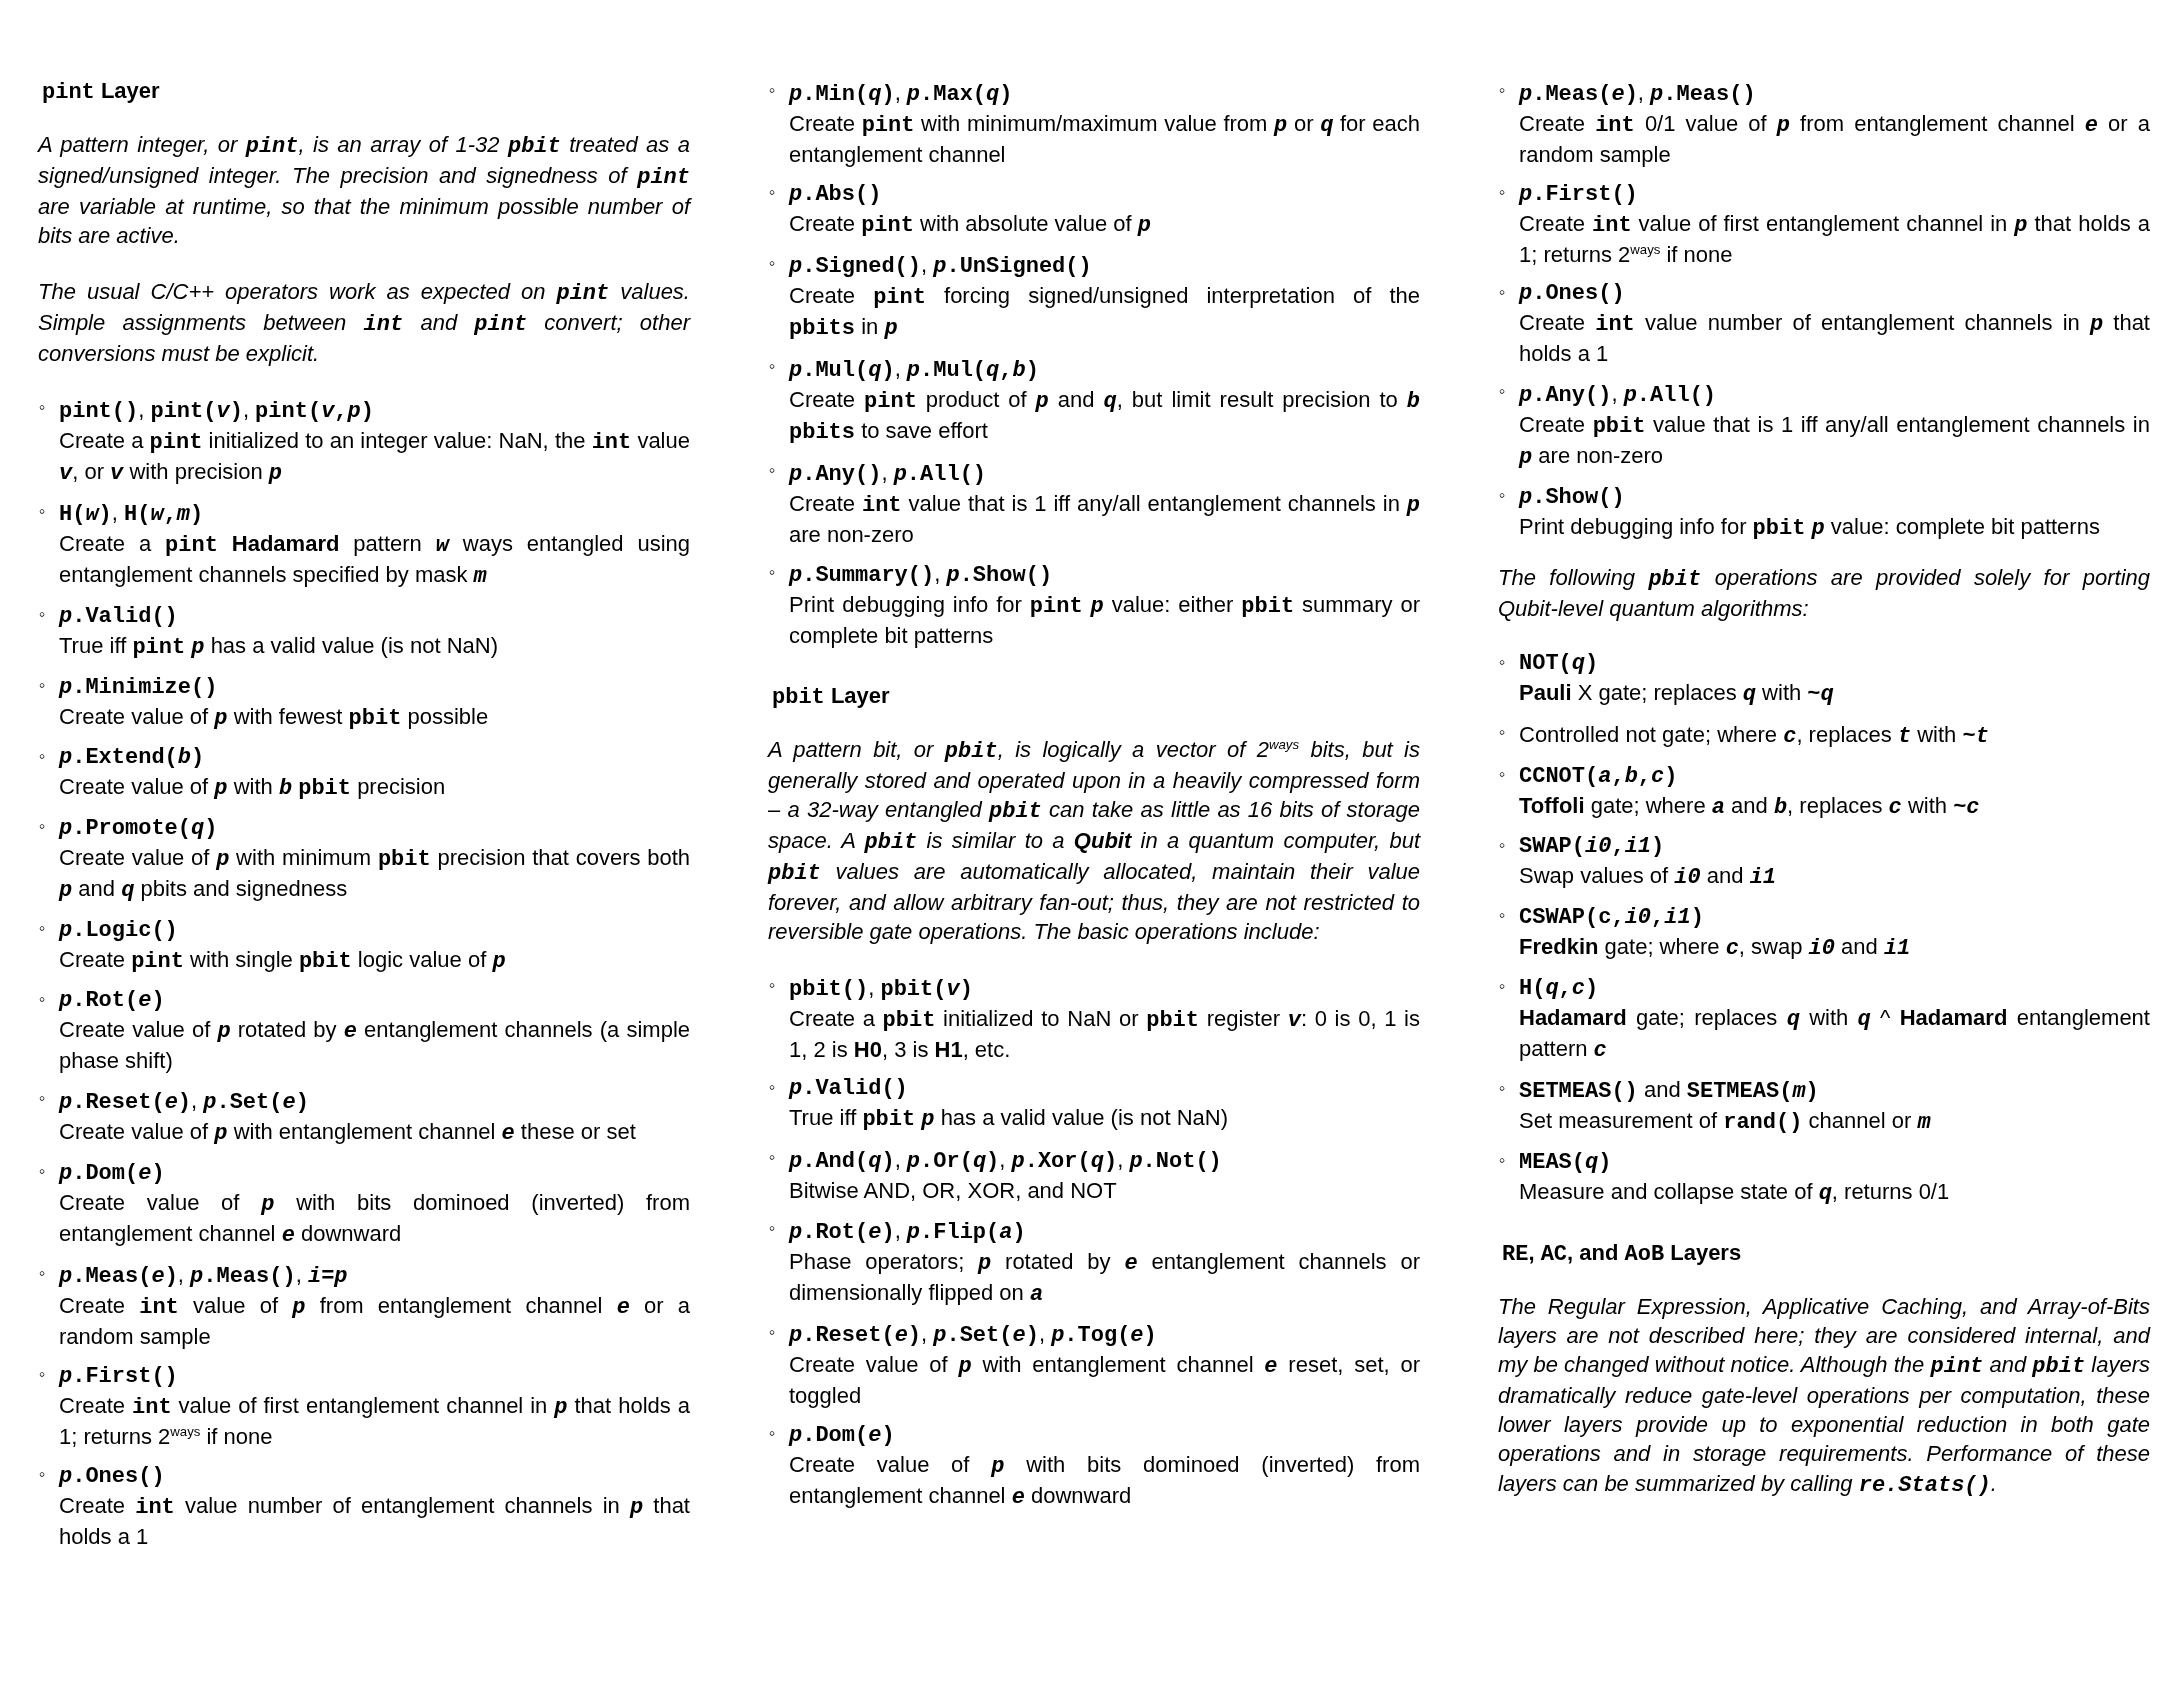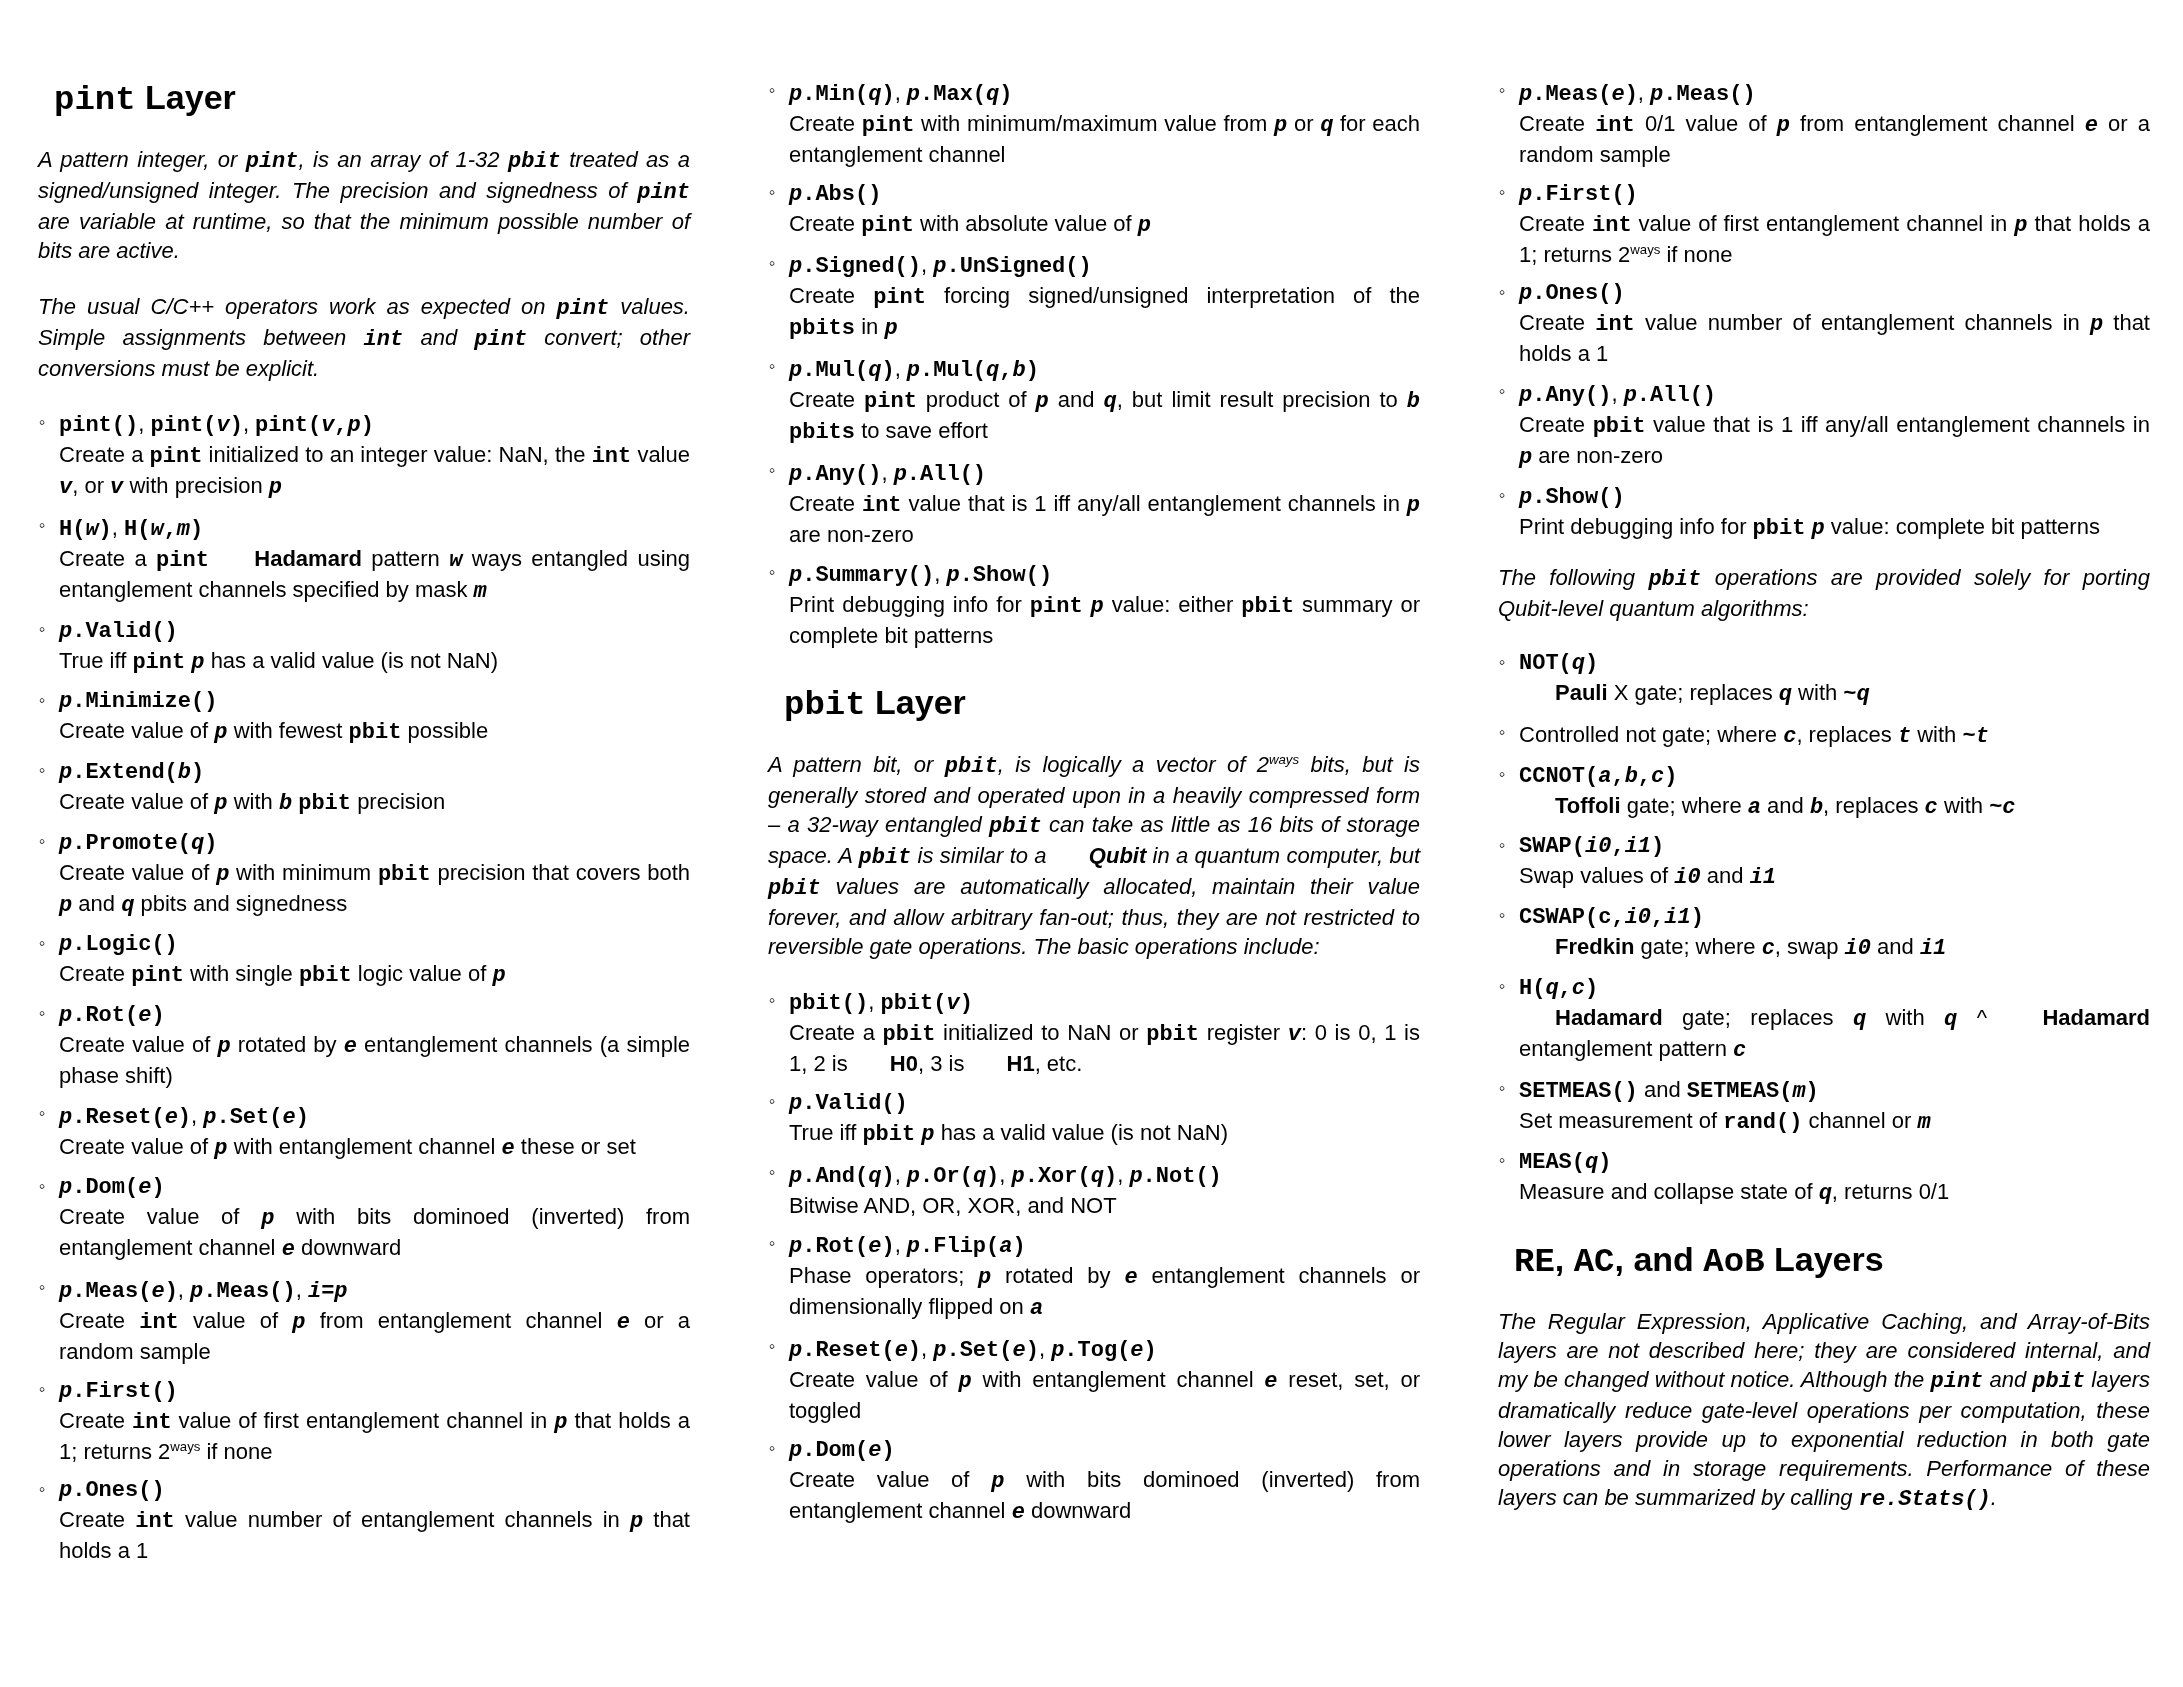--- a/index.html
+++ b/index.html
@@ -11,35 +11,35 @@
     overflow: hidden;
   }
   .page {
     box-sizing: border-box;
     width: 2183px; height: 1687px;
     padding: 78px 33px 0 38px;
     display: flex; gap: 78px;
   }
   .col { width: 652px; flex: 0 0 652px; }
   h1 {
-    font-size: 34px; line-height: 1.15;
-    font-weight: bold; margin: 32px 0 25px 16px;
+    font-size: 22px; line-height: 1.15;
+    font-weight: bold; margin: 32px 0 25px 4px;
     font-family: "Liberation Sans", sans-serif;
   }
   .col > :first-child { margin-top: 0; }
   p.para { margin: 0 0 26.5px 0; text-align: justify; font-style: italic; }
   p.lead { margin-top: 20px; }
   .item { position: relative; padding-left: 21px; margin: 0 0 10.6px 0; }
   .bullet { position: absolute; left: 0.7px; top: 1.3px; font-size: 18px; }
   .ititle { font-family: "Liberation Mono", monospace; font-weight: bold; }
   .ititle .r-t { font-family: "Liberation Sans", sans-serif; font-weight: normal; }
   .idesc { text-align: justify; }
   .r-c { font-family: "Liberation Mono", monospace; font-weight: bold; }
   .r-v { font-family: "Liberation Mono", monospace; font-weight: bold; font-style: italic; }
-  .r-b { font-weight: bold; margin-left: 36px; }
+  .r-b { font-weight: bold; }
   .r-i { }
   .r-sup { vertical-align: super; font-size: 60%; line-height: 0; }
 </style>
 </head>
 <body>
 
 <div class="page">
 
   <div class="col">
     <h1><span class="r-c">pint</span><span class="r-t"> Layer</span></h1>

